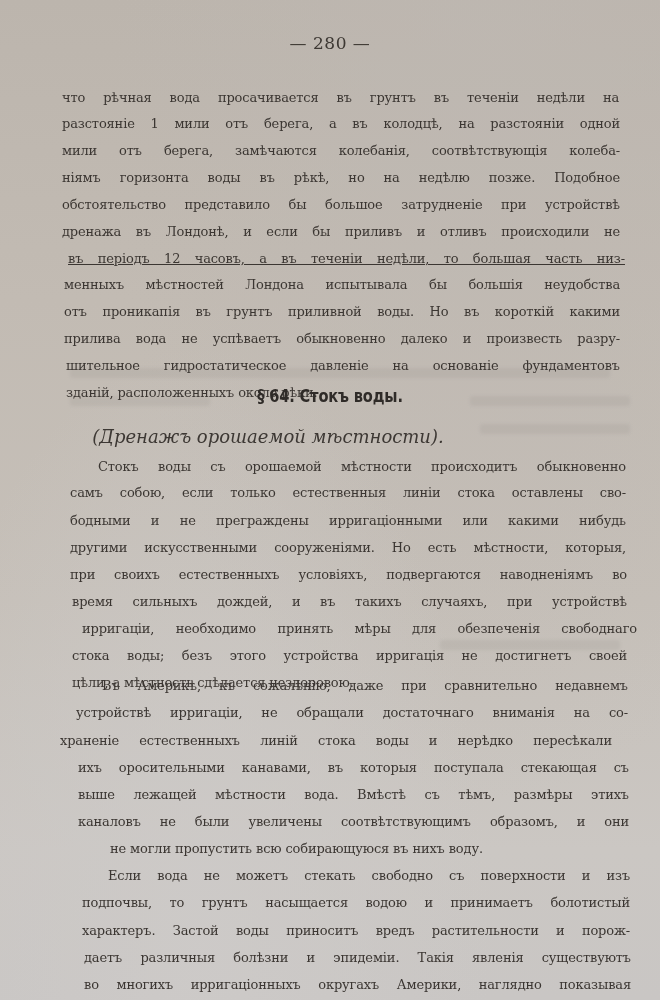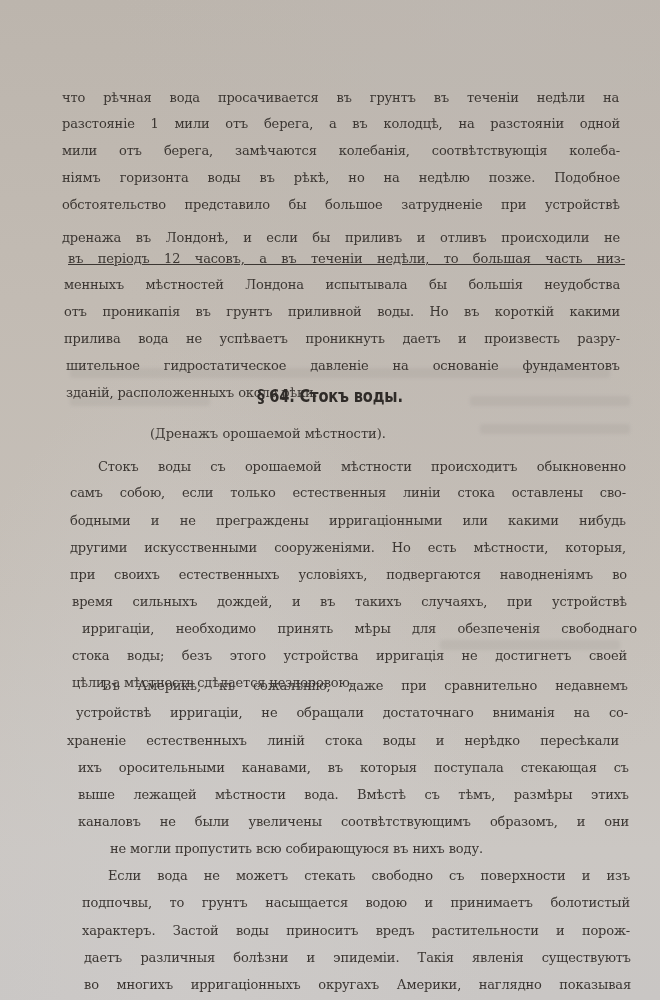--- a/index.html
+++ b/index.html
@@ -57,54 +57,56 @@
     letter-spacing: -0.2px;
     color: #2f2b28;
     transform: scaleX(0.86);
   }
   .subheading {
     position: absolute;
     left: 0;
     width: 536px;
     top: 426px;
     text-align: center;
-    font-size: 13px;
+    font-size: 18px;
     color: #3d3834;
+    font-style: italic;
   }
   .bleed {
     position: absolute;
     height: 10px;
     border-radius: 3px;
     background: rgba(150,143,136,0.18);
     filter: blur(1.5px);
   }
 </style>
 </head>
 <body>
 
 <div class="page">
 
   <div class="bleed" style="left:70px; top:368px; width:540px;"></div>
   <div class="bleed" style="left:70px; top:396px; width:140px;"></div>
   <div class="bleed" style="left:470px; top:396px; width:160px;"></div>
   <div class="bleed" style="left:480px; top:424px; width:150px;"></div>
   <div class="bleed" style="left:440px; top:640px; width:180px;"></div>
 
+  <div class="page-number">— 280 —</div>
 
   <div>
     <div class="line" style="top:88px; left:62px; width:557px;">что рѣчная вода просачивается въ грунтъ въ теченіи недѣли на</div>
     <div class="line" style="top:114px; left:62px; width:558px;">разстояніе 1 мили отъ берега, а въ колодцѣ, на разстояніи одной</div>
     <div class="line" style="top:141px; left:62px; width:558px;">мили отъ берега, замѣчаются колебанія, соотвѣтствующія колеба-</div>
     <div class="line" style="top:168px; left:62px; width:558px;">ніямъ горизонта воды въ рѣкѣ, но на недѣлю позже. Подобное</div>
     <div class="line" style="top:195px; left:62px; width:558px;">обстоятельство представило бы большое затрудненіе при устройствѣ</div>
-    <div class="line" style="top:222px; left:62px; width:558px;margin-top:6px;">дренажа въ Лондонѣ, и если бы приливъ и отливъ происходили не</div>
+    <div class="line" style="top:222px; left:62px; width:558px;">дренажа въ Лондонѣ, и если бы приливъ и отливъ происходили не</div>
     <div class="line" style="top:249px; left:68px; width:557px;text-decoration:underline;">въ періодъ 12 часовъ, а въ теченіи недѣли, то большая часть низ-</div>
     <div class="line" style="top:275px; left:64px; width:556px;">менныхъ мѣстностей Лондона испытывала бы большія неудобства</div>
     <div class="line" style="top:302px; left:64px; width:556px;">отъ проникапія въ грунтъ приливной воды. Но въ короткій какими</div>
-    <div class="line" style="top:329px; left:64px; width:556px;">прилива вода не успѣваетъ проникнуть даетъ и произвесть разру-</div>
+    <div class="line" style="top:329px; left:64px; width:556px;">прилива вода не успѣваетъ обыкновенно далеко и произвесть разру-</div>
     <div class="line" style="top:356px; left:66px; width:554px;">шительное гидростатическое давленіе на основаніе фундаментовъ</div>
     <div class="line last" style="top:383px; left:66px; width:554px;">зданій, расположенныхъ около рѣки.</div>
   </div>
 
   <div class="heading">§ 64. Стокъ воды.</div>
   <div class="subheading">(Дренажъ орошаемой мѣстности).</div>
 
   <div>
     <div class="line" style="top:457px; left:98px; width:528px;">Стокъ воды съ орошаемой мѣстности происходитъ обыкновенно</div>
     <div class="line" style="top:483px; left:70px; width:556px;">самъ собою, если только естественныя линіи стока оставлены сво-</div>
@@ -113,21 +115,21 @@
     <div class="line" style="top:565px; left:70px; width:557px;">при своихъ естественныхъ условіяхъ, подвергаются наводненіямъ во</div>
     <div class="line" style="top:592px; left:72px; width:555px;">время сильныхъ дождей, и въ такихъ случаяхъ, при устройствѣ</div>
     <div class="line" style="top:619px; left:82px; width:555px;">ирригаціи, необходимо принять мѣры для обезпеченія свободнаго</div>
     <div class="line" style="top:646px; left:72px; width:555px;">стока воды; безъ этого устройства ирригація не достигнетъ своей</div>
     <div class="line last" style="top:673px; left:72px; width:555px;">цѣли, а мѣстность сдѣлается нездоровою.</div>
   </div>
 
   <div>
     <div class="line" style="top:676px; left:102px; width:526px; top:676px;">Въ Америкѣ, къ сожалѣнію, даже при сравнительно недавнемъ</div>
     <div class="line" style="top:703px; left:76px; width:552px;">устройствѣ ирригаціи, не обращали достаточнаго вниманія на со-</div>
-    <div class="line" style="top:731px; left:67px; width:552px;">храненіе естественныхъ линій стока воды и нерѣдко пересѣкали</div>
+    <div class="line" style="top:731px; left:60px; width:552px;">храненіе естественныхъ линій стока воды и нерѣдко пересѣкали</div>
     <div class="line" style="top:758px; left:78px; width:551px;">ихъ оросительными канавами, въ которыя поступала стекающая съ</div>
     <div class="line" style="top:785px; left:78px; width:551px;">выше лежащей мѣстности вода. Вмѣстѣ съ тѣмъ, размѣры этихъ</div>
     <div class="line" style="top:812px; left:78px; width:551px;">каналовъ не были увеличены соотвѣтствующимъ образомъ, и они</div>
     <div class="line last" style="top:839px; left:78px; width:551px;margin-left:32px;">не могли пропустить всю собирающуюся въ нихъ воду.</div>
   </div>
 
   <div>
     <div class="line" style="top:866px; left:108px; width:522px;">Если вода не можетъ стекать свободно съ поверхности и изъ</div>
     <div class="line" style="top:893px; left:82px; width:548px;">подпочвы, то грунтъ насыщается водою и принимаетъ болотистый</div>
     <div class="line" style="top:921px; left:82px; width:548px;">характеръ. Застой воды приноситъ вредъ растительности и порож-</div>

